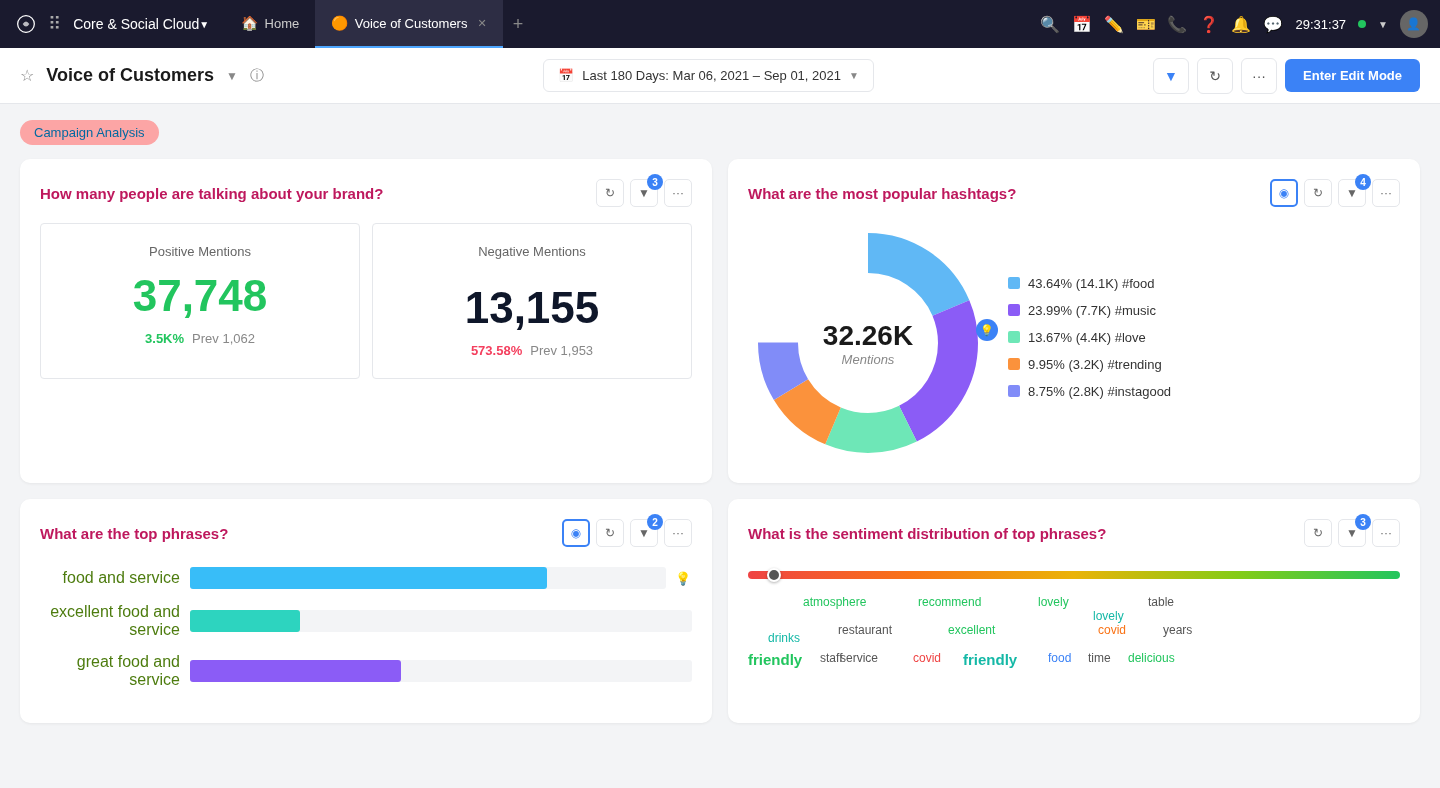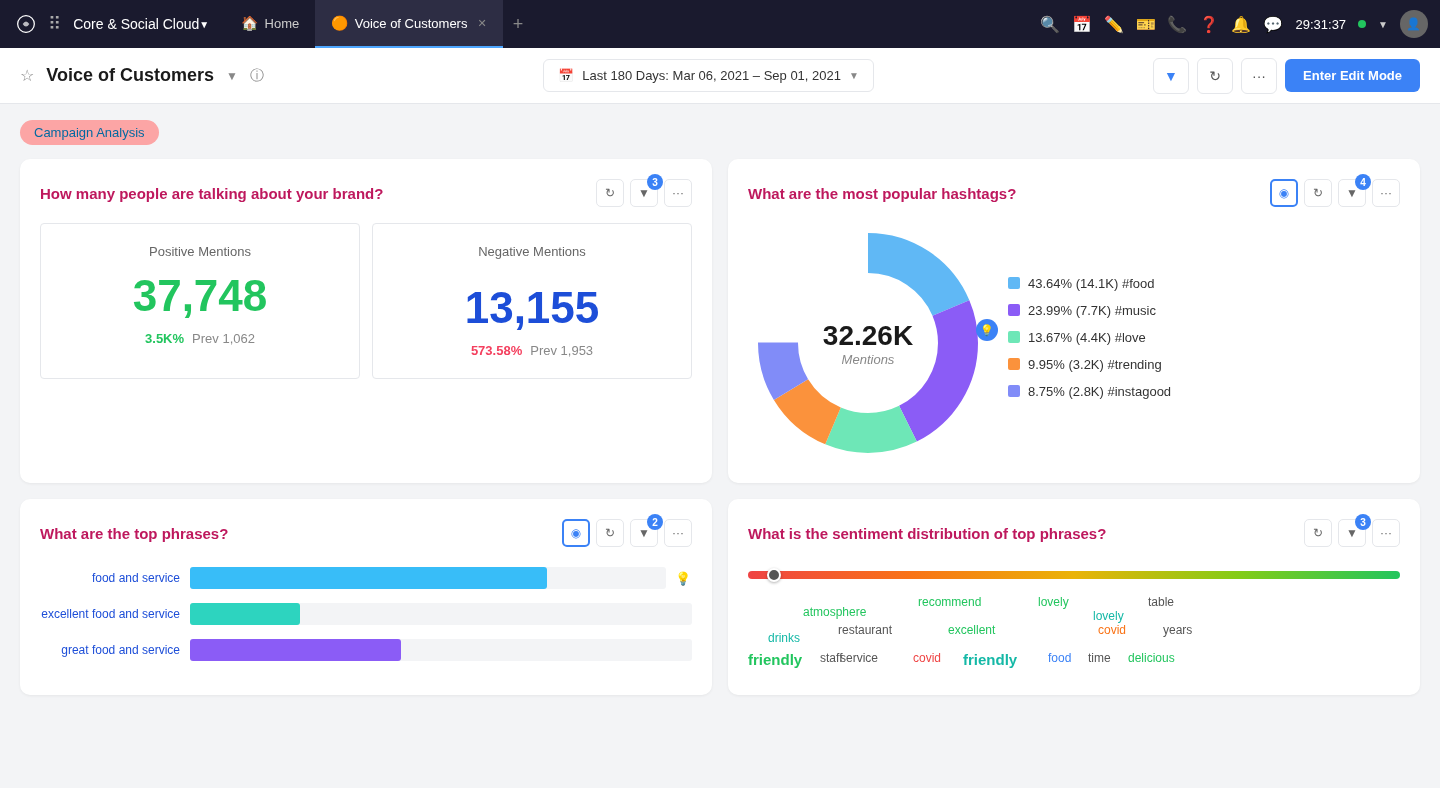--- a/index.html
+++ b/index.html
@@ -208,21 +208,21 @@
       font-size: 13px;
       color: #666;
       margin-bottom: 12px;
     }
     .mention-value {
       font-size: 44px;
       font-weight: 700;
       margin-bottom: 10px;
     }
     .mention-value.positive { color: #22c55e; }
-    .mention-value.negative { color: #1d4ed8; margin-top: 24px; }
+    .mention-value.negative { color: #0f172a; margin-top: 24px; }
     .mention-stats {
       display: flex;
       align-items: center;
       justify-content: center;
       gap: 8px;
       font-size: 13px;
     }
     .mention-pct.positive { color: #22c55e; font-weight: 600; }
     .mention-pct.negative { color: #f43f5e; font-weight: 600; }
     .mention-prev { color: #888; }
@@ -266,22 +266,22 @@
 
     
     .phrases-content { padding-top: 4px; }
     .phrase-row {
       display: flex;
       align-items: center;
       margin-bottom: 14px;
       gap: 10px;
     }
     .phrase-label {
-      font-size: 12px;
-      color: #1d4ed8;
+      font-size: 16px;
+      color: #4d7c0f;
       width: 140px;
       text-align: right;
       flex-shrink: 0;
     }
     .phrase-bar-container { flex: 1; background: #f3f4f6; border-radius: 3px; height: 22px; }
     .phrase-bar { height: 22px; border-radius: 3px; }
     .phrase-hint { font-size: 13px; color: #3b82f6; }
 
     
     .sentiment-content { padding-top: 8px; }
@@ -523,21 +523,21 @@
         </div>
       </div>
       <div class="sentiment-content">
         <div class="sentiment-slider">
           <div class="slider-track">
             <div class="slider-thumb"></div>
           </div>
         </div>
 
         <div style="position:relative; height:80px; font-size:12px; overflow:hidden;">
-          <span style="position:absolute; left:55px; top:10px; color:#22c55e;">atmosphere</span>
+          <span style="position:absolute; left:55px; top:0; color:#22c55e;">atmosphere</span>
           <span style="position:absolute; left:170px; top:0; color:#22c55e;">recommend</span>
           <span style="position:absolute; left:290px; top:0; color:#22c55e;">lovely</span>
           <span style="position:absolute; left:345px; top:14px; color:#14b8a6;">lovely</span>
           <span style="position:absolute; left:400px; top:0; color:#555;">table</span>
           <span style="position:absolute; left:20px; top:36px; color:#14b8a6;">drinks</span>
           <span style="position:absolute; left:90px; top:28px; color:#555;">restaurant</span>
           <span style="position:absolute; left:200px; top:28px; color:#22c55e;">excellent</span>
           <span style="position:absolute; left:350px; top:28px; color:#f97316;">covid</span>
           <span style="position:absolute; left:415px; top:28px; color:#555;">years</span>
           <span style="position:absolute; left:0; top:56px; color:#22c55e; font-weight:700; font-size:15px;">friendly</span>

